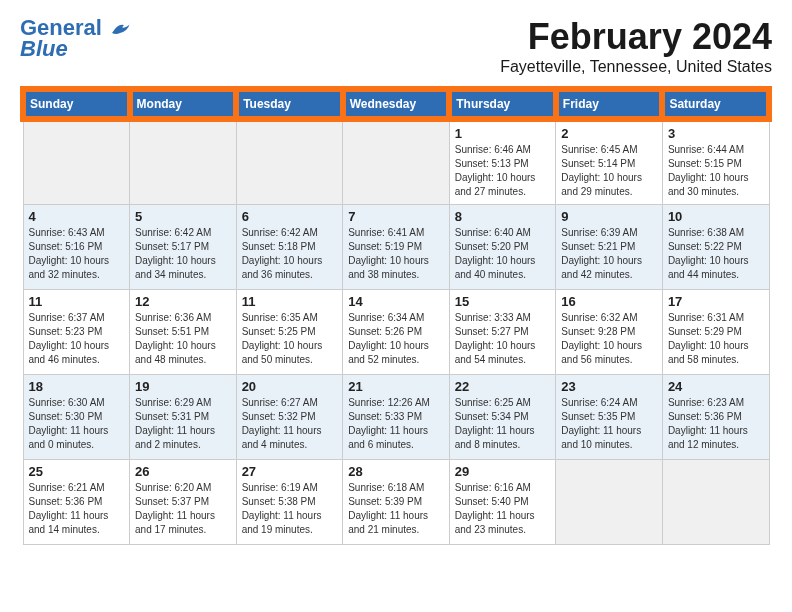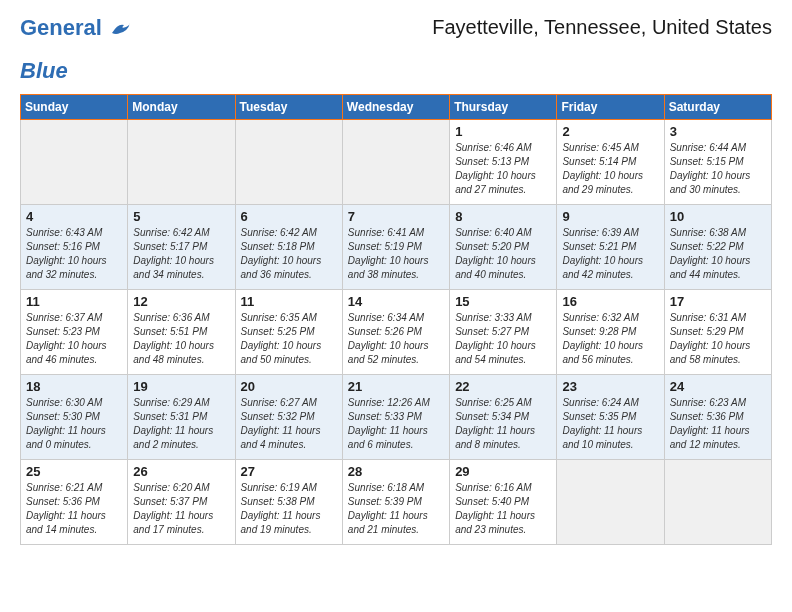--- a/index.html
+++ b/index.html
@@ -13,47 +13,46 @@
     .header-section {
       display: flex;
       justify-content: space-between;
       align-items: flex-start;
       margin-bottom: 10px;
     }
     .logo {
       display: flex;
       flex-direction: column;
       align-items: flex-start;
-      gap: 22px;
     }
     .title-area {
       text-align: right;
     }
     .month-title {
       font-size: 36px;
       font-weight: bold;
       color: #1a1a1a;
     }
     .location-text {
-      font-size: 20px;
+      font-size: 16px;
       color: #1a1a1a;
     }
     table {
       width: 100%;
       border-collapse: collapse;
       table-layout: fixed;
     }
     th {
       background-color: #2e6db4;
       color: #fff;
       font-size: 12px;
       font-weight: bold;
       padding: 5px 4px;
       text-align: left;
-      border: 1px solid #f97316;
+      border: 6px solid #f97316;
     }
     td {
       border: 1px solid #ccc;
       vertical-align: top;
       padding: 4px 5px;
       font-size: 10.5px;
       color: #333;
       height: 85px;
       background: #fff;
     }
@@ -64,21 +63,20 @@
       font-size: 13px;
       font-weight: bold;
       color: #222;
       display: block;
       margin-bottom: 2px;
     }
     .day-info {
       font-size: 10px;
       color: #333;
       line-height: 1.4;
-      font-style: italic;
     }
     tr:nth-child(even) td:not(.empty) {
       background: #fff;
     }
     
     tbody tr:nth-child(odd) td:not(.empty) {
       background: #fff;
     }
     tbody tr:nth-child(even) td:not(.empty) {
       background: #e8f0f8;
@@ -99,20 +97,21 @@
       <div style="font-size:22px;font-weight:bold;color:#1a1a1a;line-height:1.1;">
         <span style="color:#2e6db4;">General</span>
         <svg width="22" height="16" viewBox="0 0 22 16" style="vertical-align:middle;margin-left:2px;">
           <path d="M2,12 Q8,2 14,4 Q10,8 16,6 Q20,4 20,2 Q18,10 10,12 Q6,14 2,12Z" fill="#2e6db4"></path>
         </svg>
       </div>
     </div>
     <div style="font-size:22px;font-weight:bold;color:#2e6db4;margin-top:-4px;font-style:italic;">Blue</div>
   </div>
   <div class="title-area">
+    <div class="month-title">February 2024</div>
     <div class="location-text">Fayetteville, Tennessee, United States</div>
   </div>
 </div>
 
 <table>
   <thead>
     <tr>
     <th>Sunday</th>
         <th>Monday</th>
         <th>Tuesday</th>

